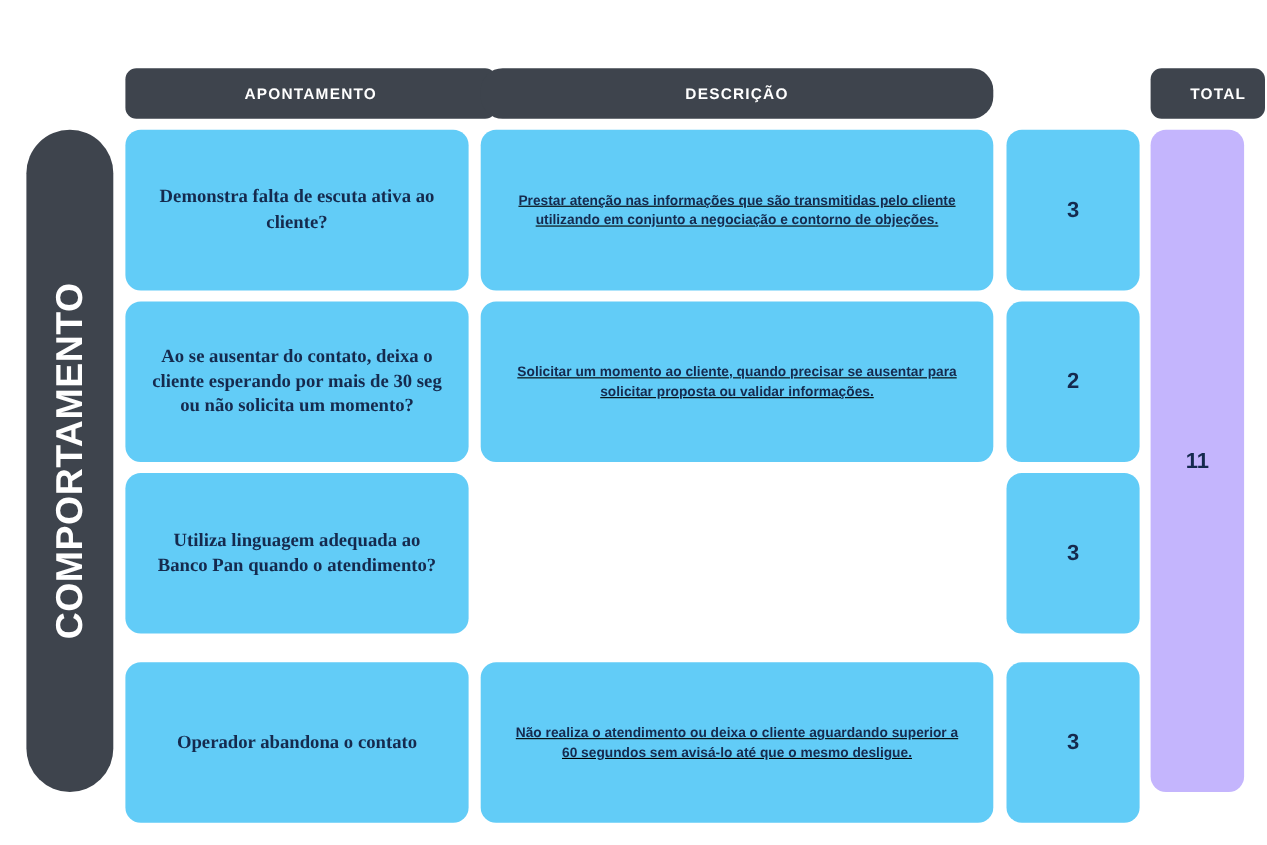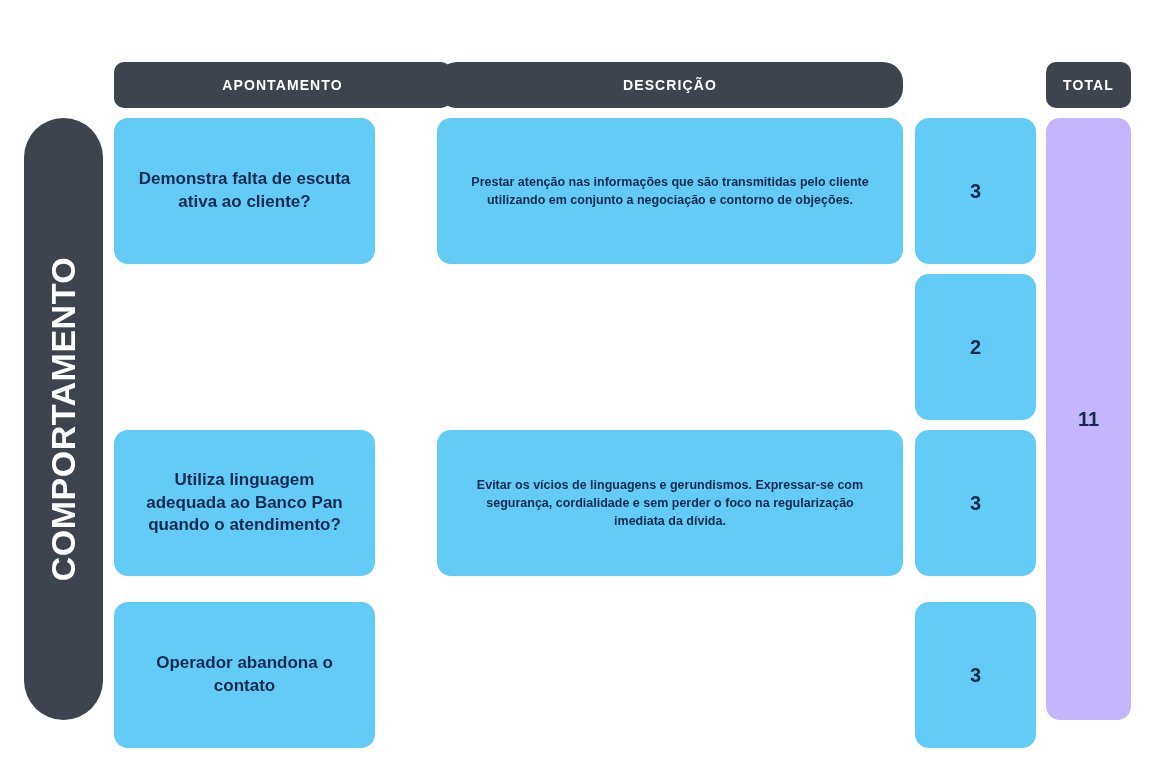--- a/index.html
+++ b/index.html
@@ -69,21 +69,21 @@
   .header-cell span {
     color: #ffffff;
     font-size: 14px;
     font-weight: bold;
     letter-spacing: 1.1px;
     text-align: center;
   }
   .hc-apontamento { left: 0px;   width: 337px; }
   .hc-descricao   { left: 323px; width: 466px; border-radius: 20px; }
   .hc-pontuacao   { left: 801px; width: 121px; }
-  .hc-total       { left: 932px; width: 85px;  }
+  .hc-total       { left: 932px; width: 85px; padding-left: 19px;  }
 
   
   .rows-area {
     position: absolute;
     left: 114px;
     top: 118px;
     width: 1017px;
     height: 602px;
   }
   .row {
@@ -103,34 +103,36 @@
     height: 146px;
     background: #62ccf7;
     border-radius: 14px;
     display: flex;
     align-items: center;
     justify-content: center;
     box-sizing: border-box;
   }
   .cell-apontamento {
     left: 0px;
-    width: 261px;
+    width: 312px;
     padding: 24px 20px;
+    font-family: Liberation Serif, serif;
   }
   .cell-apontamento .cell-text {
     color: #152a4e;
     font-size: 17px;
     font-weight: bold;
     line-height: 1.35;
     text-align: center;
   }
   .cell-descricao {
     left: 323px;
     width: 466px;
     padding: 10px 24px;
+    text-decoration: underline;
   }
   .cell-descricao .cell-text {
     color: #152a4e;
     font-size: 12.5px;
     font-weight: bold;
     line-height: 1.45;
     text-align: center;
   }
   .cell-pontuacao {
     left: 801px;
@@ -192,40 +194,46 @@
       </div>
       <div class="cell cell-descricao">
         <span class="cell-text">Prestar atenção nas informações que são transmitidas pelo cliente utilizando em conjunto a negociação e contorno de objeções.</span>
       </div>
       <div class="cell cell-pontuacao">
         <span class="cell-text">3</span>
       </div>
     </div>
 
     <div class="row row-1">
+      <div class="cell cell-apontamento">
+        <span class="cell-text">Ao se ausentar do contato, deixa o cliente esperando por mais de 30 seg ou não solicita um momento?</span>
+      </div>
+      <div class="cell cell-descricao">
+        <span class="cell-text">Solicitar um momento ao cliente, quando precisar se ausentar para solicitar proposta ou validar informações.</span>
+      </div>
       <div class="cell cell-pontuacao">
         <span class="cell-text">2</span>
       </div>
     </div>
 
     <div class="row row-2">
       <div class="cell cell-apontamento">
         <span class="cell-text">Utiliza linguagem adequada ao Banco Pan quando o atendimento?</span>
       </div>
+      <div class="cell cell-pontuacao">
+        <span class="cell-text">3</span>
+      </div>
+    </div>
+
+    <div class="row row-3">
+      <div class="cell cell-apontamento">
+        <span class="cell-text">Operador abandona o contato</span>
+      </div>
       <div class="cell cell-descricao">
-        <span class="cell-text">Evitar os vícios de linguagens e gerundismos. Expressar-se com segurança, cordialidade e sem perder o foco na regularização imediata da dívida.</span>
-      </div>
-      <div class="cell cell-pontuacao">
-        <span class="cell-text">3</span>
-      </div>
-    </div>
-
-    <div class="row row-3">
-      <div class="cell cell-apontamento">
-        <span class="cell-text">Operador abandona o contato</span>
+        <span class="cell-text">Não realiza o atendimento ou deixa o cliente aguardando superior a 60 segundos sem avisá-lo até que o mesmo desligue.</span>
       </div>
       <div class="cell cell-pontuacao">
         <span class="cell-text">3</span>
       </div>
     </div>
 
     <div class="total-column">
       <span class="cell-text">11</span>
     </div>
 

